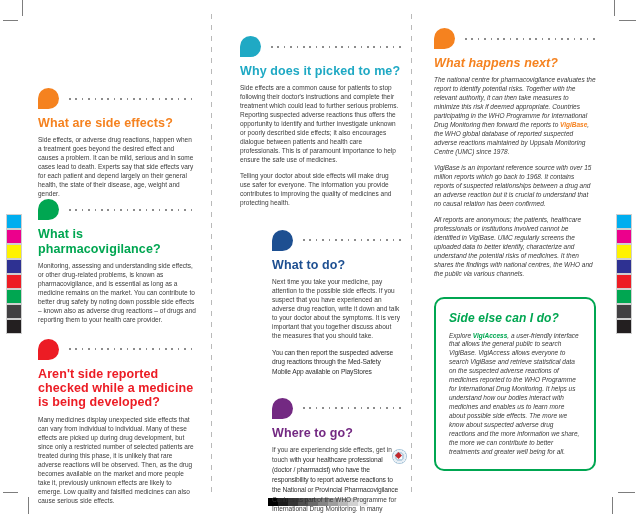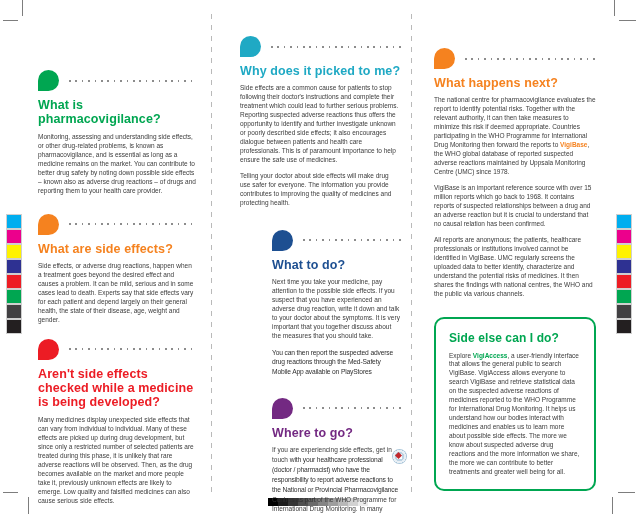--- a/index.html
+++ b/index.html
@@ -83,42 +83,42 @@
     <span style="background: rgb(80, 80, 80);"></span>
     <span style="background: rgb(106, 106, 106);"></span>
     <span style="background: rgb(132, 132, 132);"></span>
     <span style="background: rgb(158, 158, 158);"></span>
     <span style="background: rgb(184, 184, 184);"></span>
     <span style="background: rgb(210, 210, 210);"></span>
     <span style="background: rgb(236, 236, 236);"></span>
   </div>
 
   <div class="panel" style="left:38px;top:70px;width:158px;">
+    <div class="sec mt1">
+      <div class="section-head">
+        <span class="drop" style="background: rgb(245, 130, 31);"></span>
+        <span class="dots"></span>
+      </div>
+      <h2 style="color: rgb(245, 130, 31);">What are side effects?</h2>
+      <p>Side effects, or adverse drug reactions, happen when a treatment goes beyond the desired effect and causes a problem. It can be mild, serious and in some cases lead to death. Experts say that side effects vary for each patient and depend largely on their general health, the state of their disease, age, weight and gender.</p>
+    </div>
     <div class="sec">
       <div class="section-head">
         <span class="drop" style="background: rgb(0, 166, 81);"></span>
         <span class="dots"></span>
       </div>
       <h2 style="color: rgb(0, 166, 81);">What is pharmacovigilance?</h2>
       <p>Monitoring, assessing and understanding side effects, or other drug-related problems, is known as pharmacovigilance, and is essential as long as a medicine remains on the market. You can contribute to better drug safety by noting down possible side effects – known also as adverse drug reactions – of drugs and reporting them to your health care provider.</p>
     </div>
-    <div class="sec mt1">
-      <div class="section-head">
-        <span class="drop" style="background: rgb(245, 130, 31);"></span>
-        <span class="dots"></span>
-      </div>
-      <h2 style="color: rgb(245, 130, 31);">What are side effects?</h2>
-      <p>Side effects, or adverse drug reactions, happen when a treatment goes beyond the desired effect and causes a problem. It can be mild, serious and in some cases lead to death. Experts say that side effects vary for each patient and depend largely on their general health, the state of their disease, age, weight and gender.</p>
-    </div>
     <div class="sec mt2">
       <div class="section-head">
         <span class="drop" style="background: rgb(236, 28, 36);"></span>
         <span class="dots"></span>
       </div>
-      <h2 style="color: rgb(236, 28, 36);">Aren't side effects checked while a medicine is being developed?</h2>
+      <h2 style="color: rgb(236, 28, 36);">Aren't side reported checked while a medicine is being developed?</h2>
       <p>Many medicines display unexpected side effects that can vary from individual to individual. Many of these effects are picked up during drug development, but since only a restricted number of selected patients are treated during this phase, it is unlikely that rare adverse reactions will be observed. Then, as the drug becomes available on the market and more people take it, previously unknown effects are likely to emerge. Low quality and falsified medicines can also cause serious side effects.</p>
     </div>
   </div>
 
   <div class="panel" style="left:240px;top:36px;width:161px;">
     <div class="sec">
       <div class="section-head">
         <span class="drop" style="background: rgb(31, 169, 196);"></span>
         <span class="dots"></span>
       </div>
@@ -140,21 +140,21 @@
         <span class="drop" style="background: rgb(115, 41, 130);"></span>
         <span class="dots"></span>
       </div>
       <h2 style="color: rgb(115, 41, 130);">Where to go?</h2>
       <p><span>If you are experiencing side effects, get in touch </span><span class="alt">with your healthcare professional (doctor / pharmacist) who have the responsibility to report adverse reactions to the National or Provincial Pharmacovigilance Centres as part </span><span>of the WHO Programme for International Drug Monitoring. In many countries patients and consumers are encouraged to report adverse drug </span><span class="alt">reactions directly through the Med-Safety Mobile app or visit DRAP's website for e-reporting.</span></p>
     </div>
   </div>
 
   <div class="app-icon"></div>
 
-  <div class="panel" style="left:434px;top:48px;width:162px;">
+  <div class="panel" style="left:434px;top:28px;width:162px;font-style:italic;">
     <div class="sec">
       <div class="section-head">
         <span class="drop" style="background: rgb(245, 130, 31);"></span>
         <span class="dots"></span>
       </div>
       <h2 style="color: rgb(245, 130, 31);">What happens next?</h2>
       <p><span>The national centre for pharmacovigilance evaluates the report to identify potential risks. Together with the relevant authority, it can then take measures to minimize this risk if deemed appropriate. Countries participating in the WHO Programme for International Drug Monitoring then forward the reports to </span><span class="hl" style="color: rgb(245, 130, 31);">VigiBase</span><span>, the WHO global database of reported suspected adverse reactions maintained by Uppsala Monitoring Centre (UMC) since 1978.</span></p>
       <p>VigiBase is an important reference source with over 15 million reports which go back to 1968. It contains reports of suspected relationships between a drug and an adverse reaction but it is crucial to understand that no causal relation has been confirmed.</p>
       <p>All reports are anonymous; the patients, healthcare professionals or institutions involved cannot be identified in VigiBase. UMC regularly screens the uploaded data to better identify, characterize and understand the potential risks of medicines. It then shares the findings with national centres, the WHO and the public via various channels.</p>
     </div>

